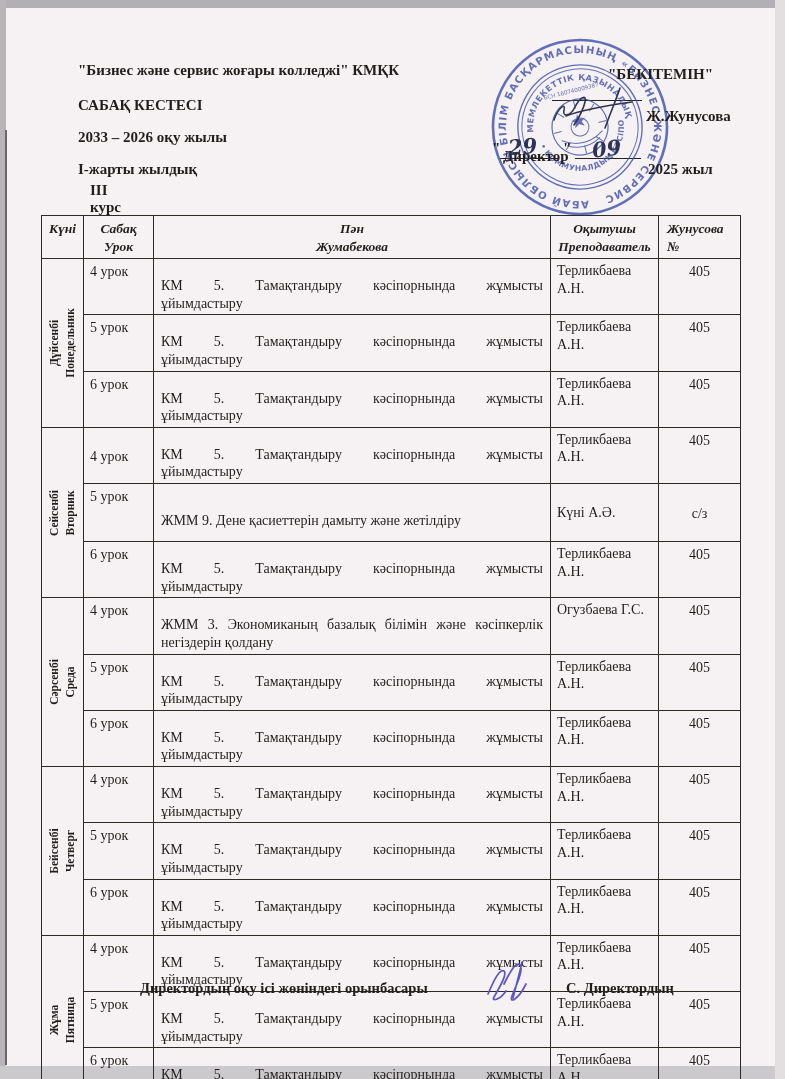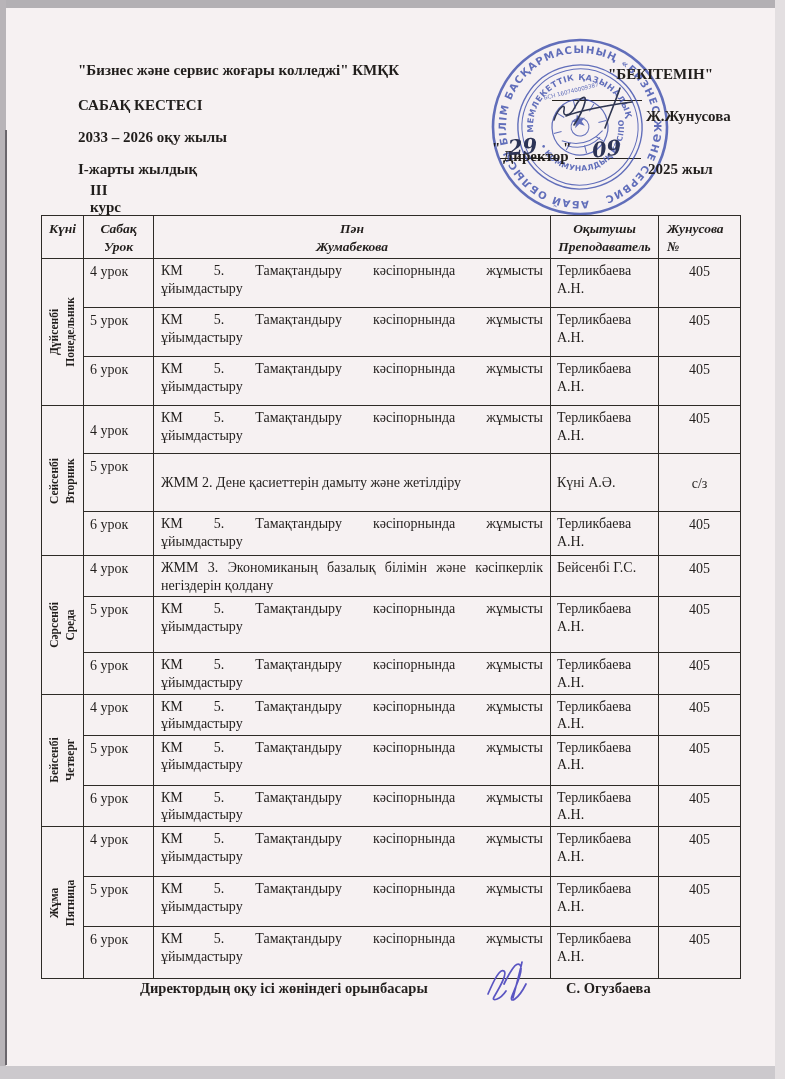--- a/index.html
+++ b/index.html
@@ -29,21 +29,21 @@
   .tt td { border:1.2px solid #2e2b27; vertical-align:top; padding:2px 6px;
            font-size:14px; line-height:1.26; overflow:hidden; }
   .tt td.hd { font-weight:bold; font-style:italic; text-align:center; font-size:13.5px;
               padding-top:4px; line-height:1.3; }
   .tt td.hd.left { text-align:left; padding-left:8px; }
   td.day { padding:0; position:relative; }
   .rot { position:absolute; top:50%; left:50%; transform:translate(-50%,-50%) rotate(-90deg);
          font-weight:bold; font-size:11.5px; line-height:1.35; text-align:center; white-space:nowrap; }
   .rot span { display:block; }
   td.per  { padding-top:4px; }
-  td.subj { text-align:justify; padding-left:7px; padding-right:7px; padding-top:3px;margin-top:40px; }
+  td.subj { text-align:justify; padding-left:7px; padding-right:7px; padding-top:18px;margin-top:40px; }
   td.subj.ws { word-spacing:9px; }
   td.teach { padding-top:3px; }
   td.cab  { text-align:center; padding-top:4px;margin-top:41px; }
   td.vc   { vertical-align:middle; }
   
   .foot { z-index:2; font-size:14.5px; font-weight:bold; white-space:nowrap; }
   svg text { font-family:"DejaVu Sans",sans-serif; }
 </style>
 </head>
 <body>
@@ -175,41 +175,41 @@
           <span>Вторник</span>
         </div>
       </td>
       <td class="per vc">4 урок</td>
       <td class="subj ws">КМ 5. Тамақтандыру кәсіпорнында жұмысты ұйымдастыру</td>
       <td class="teach">Терликбаева А.Н.</td>
       <td class="cab">405</td>
     </tr>
     <tr style="height:58px">
       <td class="per">5 урок</td>
-      <td class="subj vc">ЖММ 2. Дене қасиеттерін дамыту және жетілдіру</td>
+      <td class="subj vc">ЖММ 9. Дене қасиеттерін дамыту және жетілдіру</td>
       <td class="teach vc">Күні А.Ә.</td>
       <td class="cab vc">с/з</td>
     </tr>
     <tr style="height:44px">
       <td class="per">6 урок</td>
       <td class="subj ws">КМ 5. Тамақтандыру кәсіпорнында жұмысты ұйымдастыру</td>
       <td class="teach">Терликбаева А.Н.</td>
       <td class="cab">405</td>
     </tr>
 
     <tr style="height:38px">
       <td class="day" rowspan="3">
         <div class="rot">
           <span>Сәрсенбі</span>
           <span>Среда</span>
         </div>
       </td>
       <td class="per">4 урок</td>
       <td class="subj">ЖММ 3. Экономиканың базалық білімін және кәсіпкерлік негіздерін қолдану</td>
-      <td class="teach">Бейсенбі Г.С.</td>
+      <td class="teach">Огузбаева Г.С.</td>
       <td class="cab">405</td>
     </tr>
     <tr style="height:56px">
       <td class="per">5 урок</td>
       <td class="subj ws">КМ 5. Тамақтандыру кәсіпорнында жұмысты ұйымдастыру</td>
       <td class="teach">Терликбаева А.Н.</td>
       <td class="cab">405</td>
     </tr>
     <tr style="height:41px">
       <td class="per">6 урок</td>
@@ -269,15 +269,15 @@
     </tr>
     </tbody>
   </table>
 
   <div class="abs foot" style="left:140px; top:980px;">Директордың оқу ісі жөніндегі орынбасары</div>
   <svg class="abs" style="left:482px; top:956px; z-index:3;" width="62" height="52" viewBox="0 0 62 52">
     <path d="M6,38 C12,24 18,12 22,15 C26,18 16,34 12,41 C9,46 18,44 24,35
              M22,28 C28,16 34,5 38,9 C42,13 34,30 30,40 C27,48 36,44 44,28
              M40,6 C38,16 34,30 31,42" fill="none" stroke="#5a55c2" stroke-width="1.7" stroke-linecap="round"></path>
   </svg>
-  <div class="abs foot" style="left:566px; top:980px;">С. Огузбаева</div>
+  <div class="abs foot" style="left:566px; top:980px;">С. Директордың</div>
 
 </div>
 
 </body></html>

